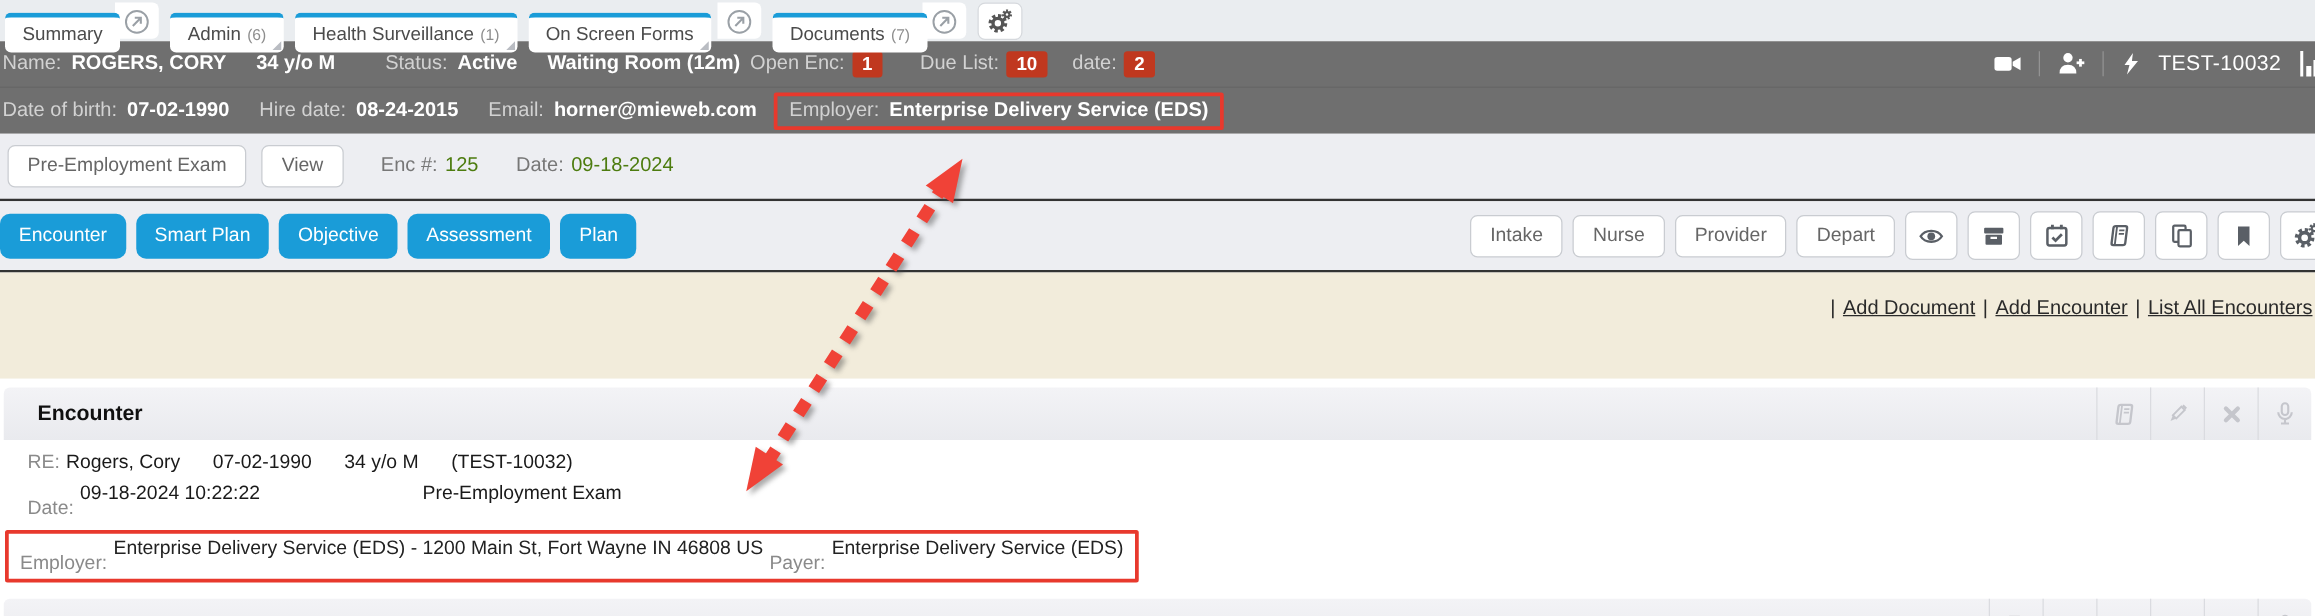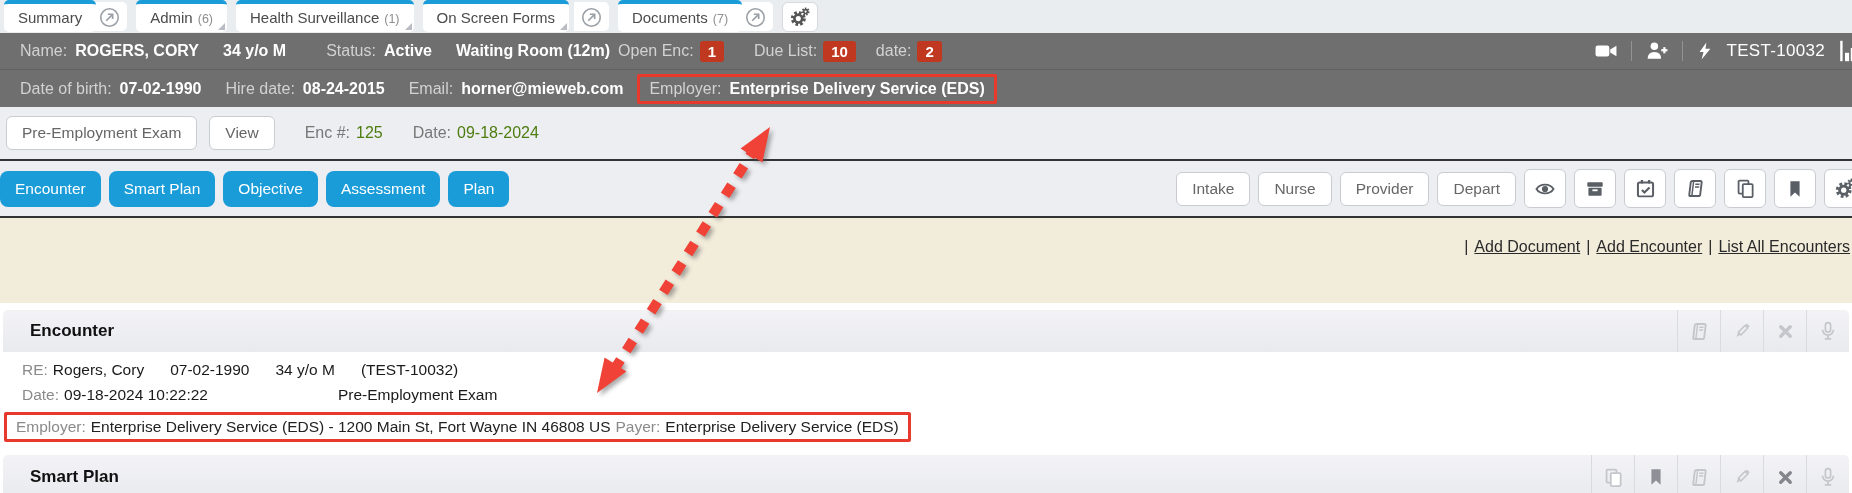--- a/index.html
+++ b/index.html
@@ -3,34 +3,34 @@
 <meta charset="utf-8">
 <style>
   html,body{margin:0;padding:0;background:#fff;}
   body{width:1852px;height:493px;position:relative;overflow:hidden;
        font-family:"Liberation Sans",sans-serif;color:#222;}
   svg{display:block;}
   
   .tabbar{height:33px;background:#eaedf0;display:flex;align-items:flex-start;
           padding-left:4px;gap:9px;}
   .tabwrap{display:flex;align-items:flex-start;}
-  .tab{margin-top:0;background:#fff;border-radius:5px;border-top:4px solid #1a9cd8;
+  .tab{margin-top:10px;background:#fff;border-radius:5px;border-top:4px solid #1a9cd8;
        padding:5px 14px 6px;font-size:15px;color:#4b4b4b;position:relative;
        display:flex;align-items:baseline;gap:5px;white-space:nowrap;cursor:pointer;}
   .tab .cnt{font-size:12.5px;color:#8e8e8e;}
   .tab.fold::after{content:"";position:absolute;right:2px;bottom:2px;width:0;height:0;
        border-style:solid;border-width:0 0 7px 7px;
        border-color:transparent transparent #b9bcc2 transparent;}
   .tabicon{margin-top:2px;background:#fff;border-radius:0 5px 5px 0;margin-left:-4px;
        padding:5px 7px 3px;color:#9aa0a6;cursor:pointer;}
   .gearbtn{margin-top:2px;background:#fff;border:1px solid #d6d9dd;border-radius:6px;
        padding:4px 7px;color:#555;cursor:pointer;}
   
   .dbar{background:#6f6f6f;color:#fff;display:flex;align-items:center;font-size:16px;
-        padding:0 8px 0 20px;white-space:nowrap;}
+        padding:0 8px 0 2px;white-space:nowrap;}
   .dbar1{height:36px;}
   .dbar2{height:37px;border-top:1px solid #616161;}
   .lbl{color:#d2d2d2;font-weight:400;}
   .val{color:#fff;font-weight:700;}
   .sp8{width:8px}.sp14{width:14px}.sp24{width:24px}.sp40{width:40px}
   .badge{background:#c0381f;color:#fff;font-weight:700;font-size:15px;border-radius:3px;
          padding:2px 8px;margin:0 6px;cursor:pointer;}
   .dright{margin-left:auto;display:flex;align-items:center;gap:13px;margin-right:-8px;}
   .vdiv{width:1px;height:20px;background:#939393;}
   .dicon{color:#fff;display:flex;align-items:center;cursor:pointer;}
@@ -65,21 +65,21 @@
   .sechdr.h2{height:44px;}
   .ttl{font-size:17px;font-weight:700;color:#101010;align-self:center;padding-left:27px;}
   .hdricons{margin-left:auto;display:flex;align-items:stretch;}
   .hic{width:42px;display:flex;align-items:center;justify-content:center;
        color:#c5c6cc;border-left:1px solid #dadbe0;cursor:pointer;}
   .hic.dk1{color:#8f8f97;}
   .hic.dk2{color:#85858d;}
   .enccontent{background:#fff;padding:9px 0 0 22px;font-size:15.5px;}
   .line1{display:flex;gap:26px;color:#1a1a1a;margin-bottom:7px;}
   .line2{display:flex;color:#1a1a1a;margin-bottom:8px;}
-  .glbl{color:#8a8a8a;margin-right:5px;}
+  .glbl{color:#8a8a8a;margin-right:5px;margin-top:12px;}
   .examtype{margin-left:130px;}
   .redbox1{display:inline-flex;border:3px solid #e8392d;border-radius:2px;
            padding:3px 9px;margin-left:14px;align-items:center;}
   .redbox2{display:flex;border:3px solid #e8392d;border-radius:2px;width:fit-content;
            padding:3px 9px;margin-left:-18px;background:#fff;position:relative;z-index:5;}
   .gap2{height:13px;background:#fff;}
   
   .overlay{position:absolute;left:0;top:0;width:1852px;height:493px;z-index:40;
            pointer-events:none;}
 </style>

